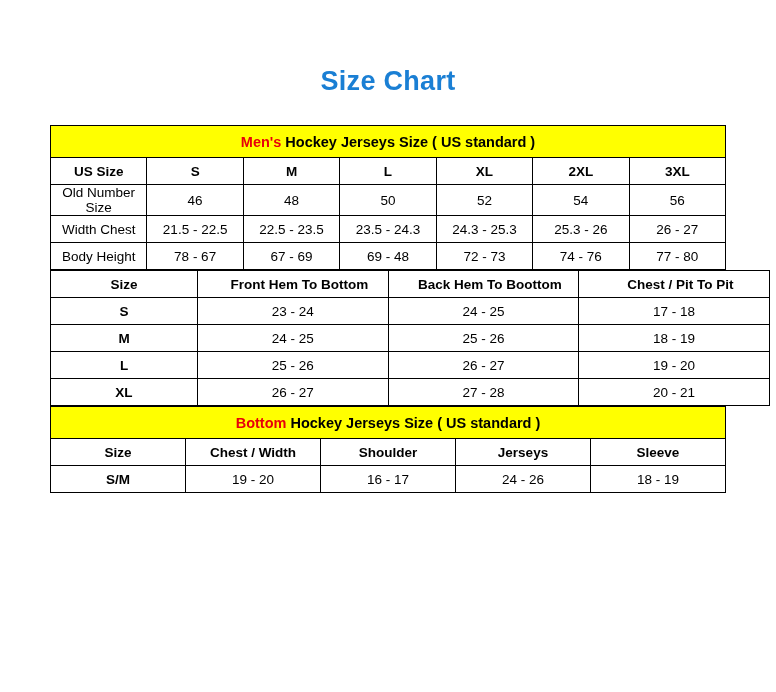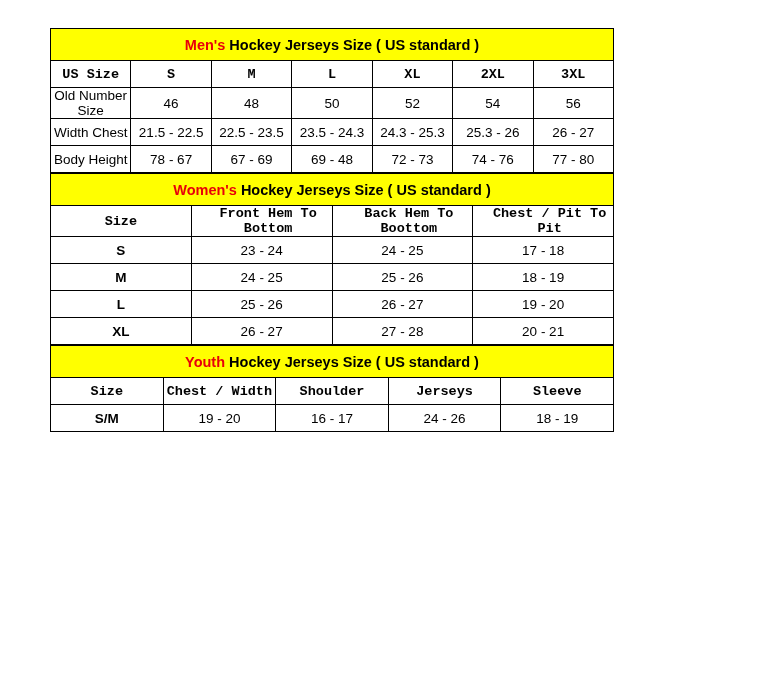--- a/index.html
+++ b/index.html
@@ -28,21 +28,21 @@
     margin: 0;
     padding-top: 66px;
     letter-spacing: 0.3px;
   }
   .tables-wrap {
     width: 676px;
     margin: 0 auto;
     padding-top: 28px;
   }
   table {
-    width: 564px;
+    width: 676px;
     border-collapse: collapse;
     table-layout: fixed;
   }
   table + table {
     margin-top: 0;
   }
   td, th {
     border: 1px solid #000000;
     text-align: center;
     vertical-align: middle;
@@ -56,21 +56,20 @@
     background: #ffff00;
     font-size: 14.5px;
     font-weight: bold;
     height: 31px;
   }
   .section-head .accent {
     color: #e8000a;
   }
   .col-head td {
     font-weight: bold;
-    font-family: Liberation Mono, monospace;
   }
   .row-label {
     font-weight: normal;
   }
   .men-label {
     width: 146px;
   }
   .men-col {
     width: 88.3px;
   }
@@ -78,20 +77,21 @@
   .women-col { width: 176.6px; padding-left: 13px; }
   .youth-label { width: 146px; }
   .youth-col { width: 132.5px; }
   .bold-cell { font-weight: bold; }
 </style>
 </head>
 <body>
 
 <div class="page">
 
+  <h1 class="chart-title">Size Chart</h1>
 
   <div class="tables-wrap">
 
     <table>
       <tbody>
         <tr class="section-head">
           <td colspan="7">
             <span class="accent">Men's</span><span> Hockey Jerseys Size ( US standard )</span>
           </td>
         </tr>
@@ -129,25 +129,20 @@
           <td>69 - 48</td>
           <td>72 - 73</td>
           <td>74 - 76</td>
           <td>77 - 80</td>
         </tr>
       </tbody>
     </table>
 
     <table>
       <tbody>
-        <tr class="section-head">
-          <td colspan="4">
-            <span class="accent">Women's</span><span> Hockey Jerseys Size ( US standard )</span>
-          </td>
-        </tr>
         <tr class="col-head">
           <td class="women-label">Size</td>
           <td class="women-col">Front Hem To Bottom</td>
           <td class="women-col">Back Hem To Boottom</td>
           <td class="women-col">Chest / Pit To Pit</td>
         </tr>
         <tr>
           <td class="bold-cell">S</td>
           <td>23 - 24</td>
           <td>24 - 25</td>
@@ -171,21 +166,21 @@
           <td>27 - 28</td>
           <td>20 - 21</td>
         </tr>
       </tbody>
     </table>
 
     <table>
       <tbody>
         <tr class="section-head">
           <td colspan="5">
-            <span class="accent">Youth</span><span> Hockey Jerseys Size ( US standard )</span>
+            <span class="accent">Bottom</span><span> Hockey Jerseys Size ( US standard )</span>
           </td>
         </tr>
         <tr class="col-head">
           <td class="youth-label">Size</td>
           <td class="youth-col">Chest / Width</td>
           <td class="youth-col">Shoulder</td>
           <td class="youth-col">Jerseys</td>
           <td class="youth-col">Sleeve</td>
         </tr>
         <tr>

